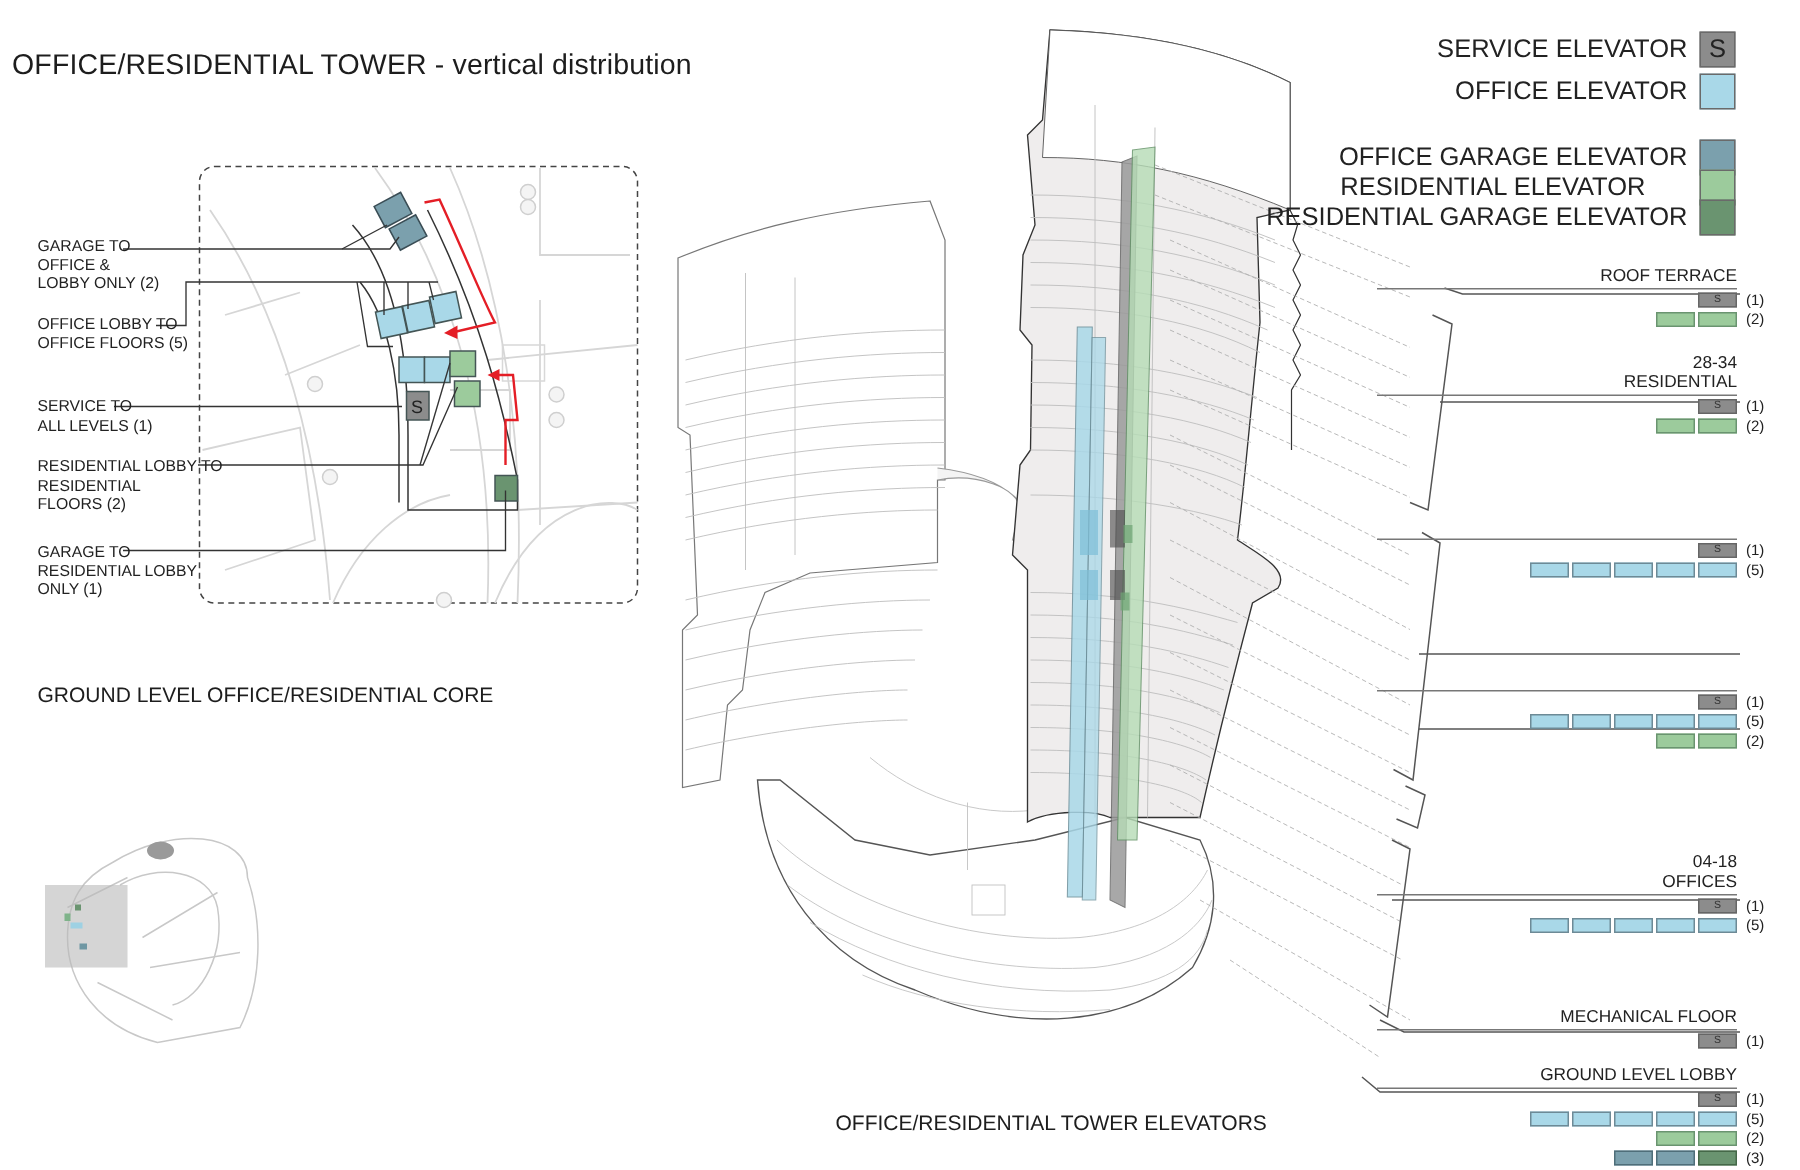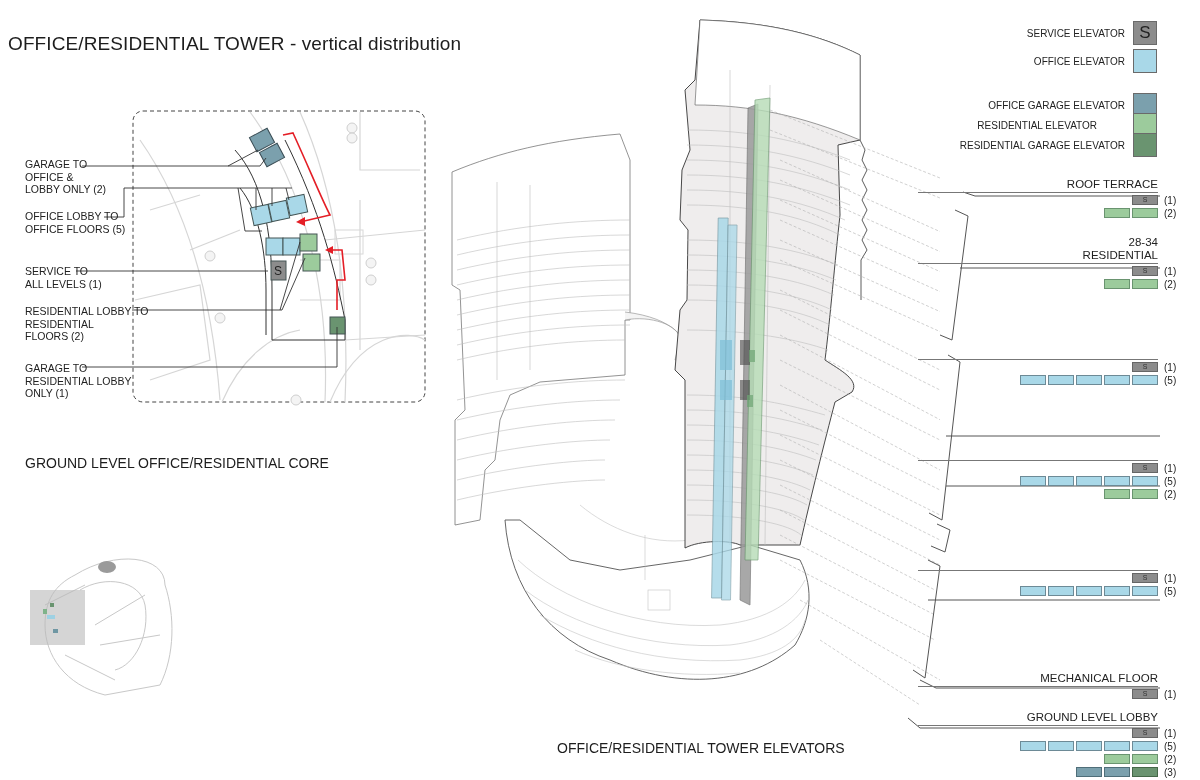--- a/index.html
+++ b/index.html
@@ -3,21 +3,21 @@
 <meta charset="utf-8">
 <style>
   html, body { margin:0; padding:0; }
   body { width:1200px; height:780px; background:#ffffff; position:relative; overflow:hidden;
          font-family:"Liberation Sans", sans-serif; color:#222; }
   .abs { position:absolute; }
   .title { left:8px; top:33px; font-size:19px; color:#1d1d1d; letter-spacing:0.1px; white-space:nowrap; }
   .caption { font-size:14px; color:#1d1d1d; white-space:nowrap; }
   .plan-label { font-size:10.5px; line-height:12.5px; color:#222; white-space:pre; }
   .legend-row { right:43px; height:26px; display:flex; align-items:center; justify-content:flex-end; }
-  .legend-text { font-size:10px; color:#222; margin-right:8px; white-space:nowrap; }
+  .legend-text { font-size:17px; color:#222; margin-right:8px; white-space:nowrap; }
   .legend-sw { width:24px; height:24px; border:1px solid #6a6a6a; box-sizing:border-box;
                display:flex; align-items:center; justify-content:center; font-size:17px; color:#222; }
   .level { right:42px; width:240px; }
   .level-title { text-align:right; font-size:11.5px; line-height:13px; color:#222; white-space:pre; }
   .level-rule { height:1px; background:#777; margin-top:1px; }
   .bar-row { display:flex; justify-content:flex-end; align-items:center; height:12px; margin-top:1px; }
   .bar { width:26px; height:10px; border:1px solid #6d8a96; box-sizing:border-box; margin-left:2px;
          font-size:7px; line-height:8px; text-align:center; color:#333; }
   .bar-count { width:14px; margin-left:6px; font-size:10px; color:#222; text-align:left; margin-right:-20px; }
   svg text { font-family:"Liberation Sans", sans-serif; }
@@ -356,20 +356,22 @@
     <span class="bar-count">(5)</span>
   </div>
   <div class="bar-row">
     <span class="bar" style="background:#9ccb9c;border-color:#6a9470;"></span>
     <span class="bar" style="background:#9ccb9c;border-color:#6a9470;"></span>
     <span class="bar-count">(2)</span>
   </div>
 </div>
 
 <div class="abs level" style="top:569px;">
+  <div class="level-title">04-18
+OFFICES</div>
   <div class="level-rule"></div>
   <div class="bar-row">
     <span class="bar" style="background:#8c8c8c;border-color:#666;">S</span>
     <span class="bar-count">(1)</span>
   </div>
   <div class="bar-row">
     <span class="bar" style="background:#a9d8e8;"></span>
     <span class="bar" style="background:#a9d8e8;"></span>
     <span class="bar" style="background:#a9d8e8;"></span>
     <span class="bar" style="background:#a9d8e8;"></span>

